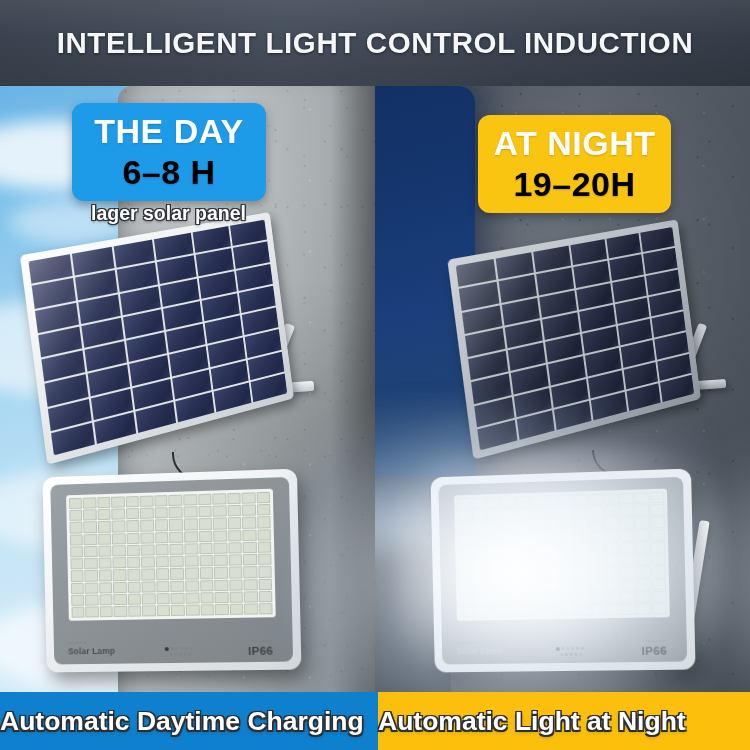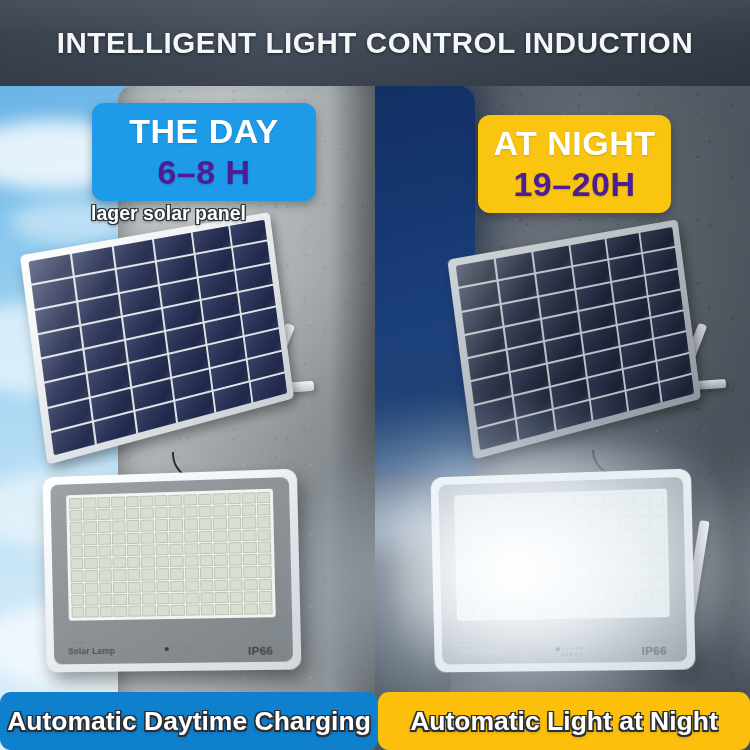--- a/index.html
+++ b/index.html
@@ -349,36 +349,36 @@
   
   .badge {
     position: absolute;
     z-index: 50;
     border-radius: 12px;
     box-sizing: border-box;
     text-align: center;
     padding: 7px 10px 9px 10px;
     box-shadow: 0 4px 10px rgba(0,0,0,.30);
   }
-  .badge.day   { left: 72px;  top: 103px; width: 224px; height: 98px; background: #1E9BE8; margin-left: 20px; }
+  .badge.day   { left: 72px;  top: 103px; width: 194px; height: 98px; background: #1E9BE8; }
   .badge.night { left: 478px; top: 115px; width: 193px; height: 98px; background: #F9C510; }
   .badge-l1 {
     font-size: 34px;
     font-weight: bold;
     color: #ffffff;
     line-height: 42px;
     letter-spacing: .5px;
     font-family: "Liberation Sans", sans-serif;
     text-shadow: 0 1px 2px rgba(0,0,0,.18);
     white-space: nowrap;
   }
   .badge-l2 {
     font-size: 34px;
     font-weight: bold;
-    color: #4c1d95;
+    color: #000000;
     line-height: 40px;
     letter-spacing: .5px;
     font-family: "Liberation Sans", sans-serif;
     text-shadow: 0 1px 2px rgba(0,0,0,.18);
     white-space: nowrap;
   }
   .caption {
     position: absolute;
     z-index: 50;
     font-size: 19.5px;
@@ -399,23 +399,22 @@
     position: absolute;
     left: 0; bottom: 0;
     width: 750px; height: 58px;
     display: flex;
     z-index: 60;
   }
   .footer-half {
     height: 100%;
     display: flex;
     align-items: center;
-    justify-content: center;
+    justify-content: flex-start;
     box-sizing: border-box;
-    border-radius: 11px;
   }
   .footer-half.day   { width: 378px; background: #0E80CE; }
   .footer-half.night { width: 372px; background: #FCC00C; }
   .footer-text {
     font-size: 26.5px;
     font-weight: bold;
     color: #ffffff;
     font-family: "Liberation Sans", sans-serif;
     letter-spacing: 0;
     white-space: nowrap;

